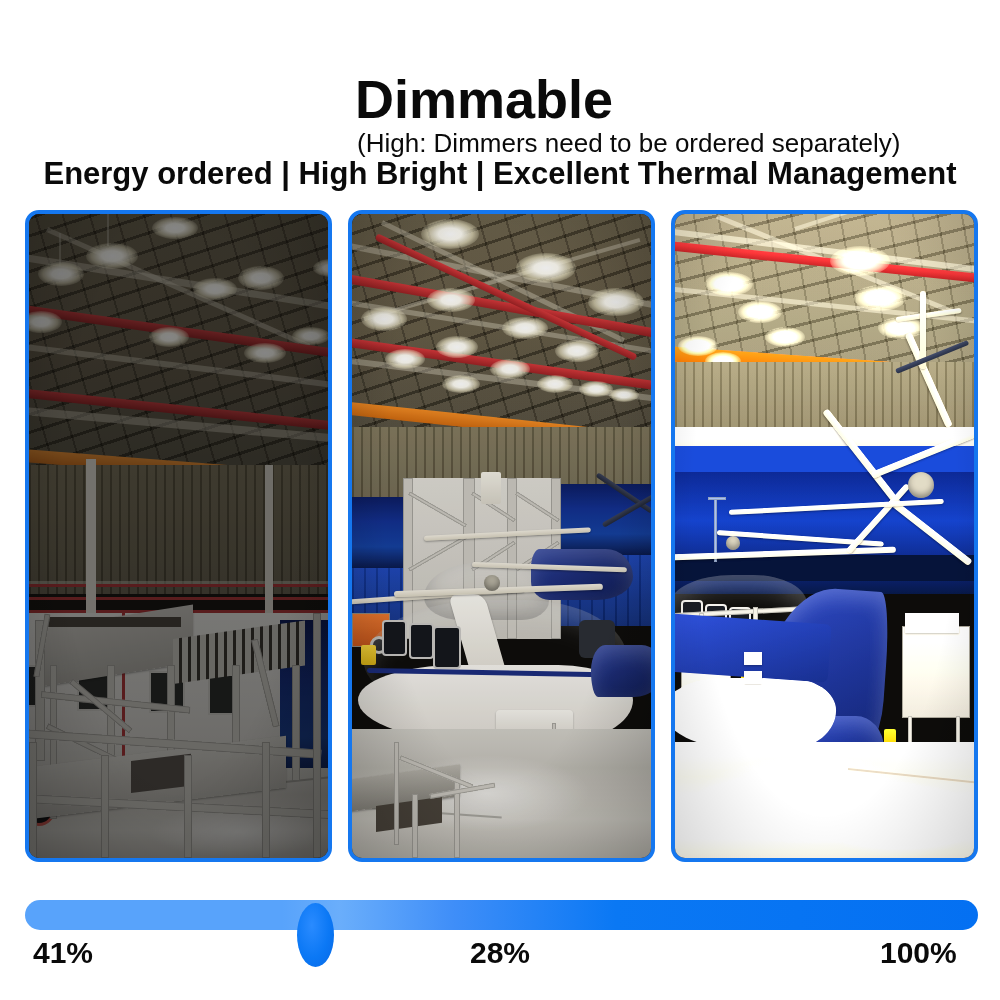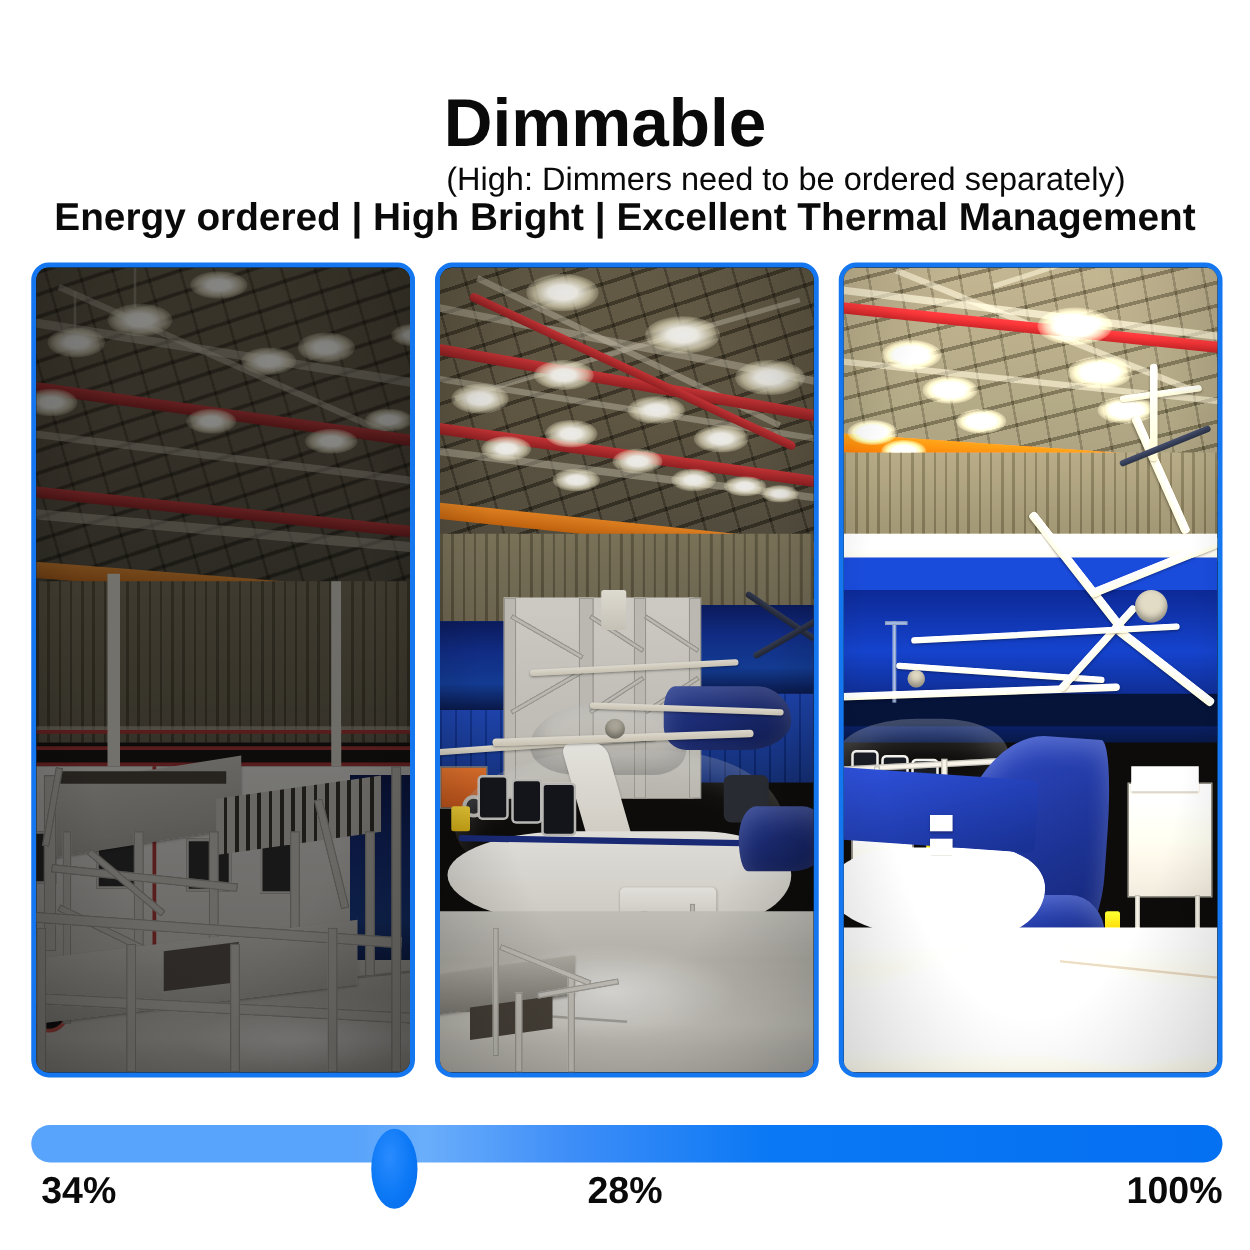--- a/index.html
+++ b/index.html
@@ -341,21 +341,21 @@
   .slider-label {
     position: absolute;
     font-size: 30px;
     font-weight: bold;
     color: #0a0a0a;
     line-height: 1;
     top: 0;
   }
   .lbl-min  { left: 33px; }
   .lbl-mid  { left: 470px; }
-  .lbl-max  { left: 880px; width: 98px; text-align: right; }
+  .lbl-max  { left: 880px; width: 98px; }
 </style>
 </head>
 <body>
 
 <div class="header">
   <div class="headline-row">
     <div class="dimmable">Dimmable</div>
     <div class="note">(High: Dimmers need to be ordered separately)</div>
   </div>
   <div class="tagline">Energy ordered | High Bright | Excellent Thermal Management</div>
@@ -622,17 +622,17 @@
     <div class="vignette" style="background:radial-gradient(ellipse at 50% 45%, rgba(0,0,0,0) 62%, rgba(0,0,0,0.16) 100%);"></div>
   </div>
 
 </div>
 
 <div class="slider-area">
   <div class="slider-track">
     <div class="slider-thumb"></div>
   </div>
   <div class="slider-labels">
-    <div class="slider-label lbl-min">34%</div>
+    <div class="slider-label lbl-min">41%</div>
     <div class="slider-label lbl-mid">28%</div>
     <div class="slider-label lbl-max">100%</div>
   </div>
 </div>
 
 </body></html>

